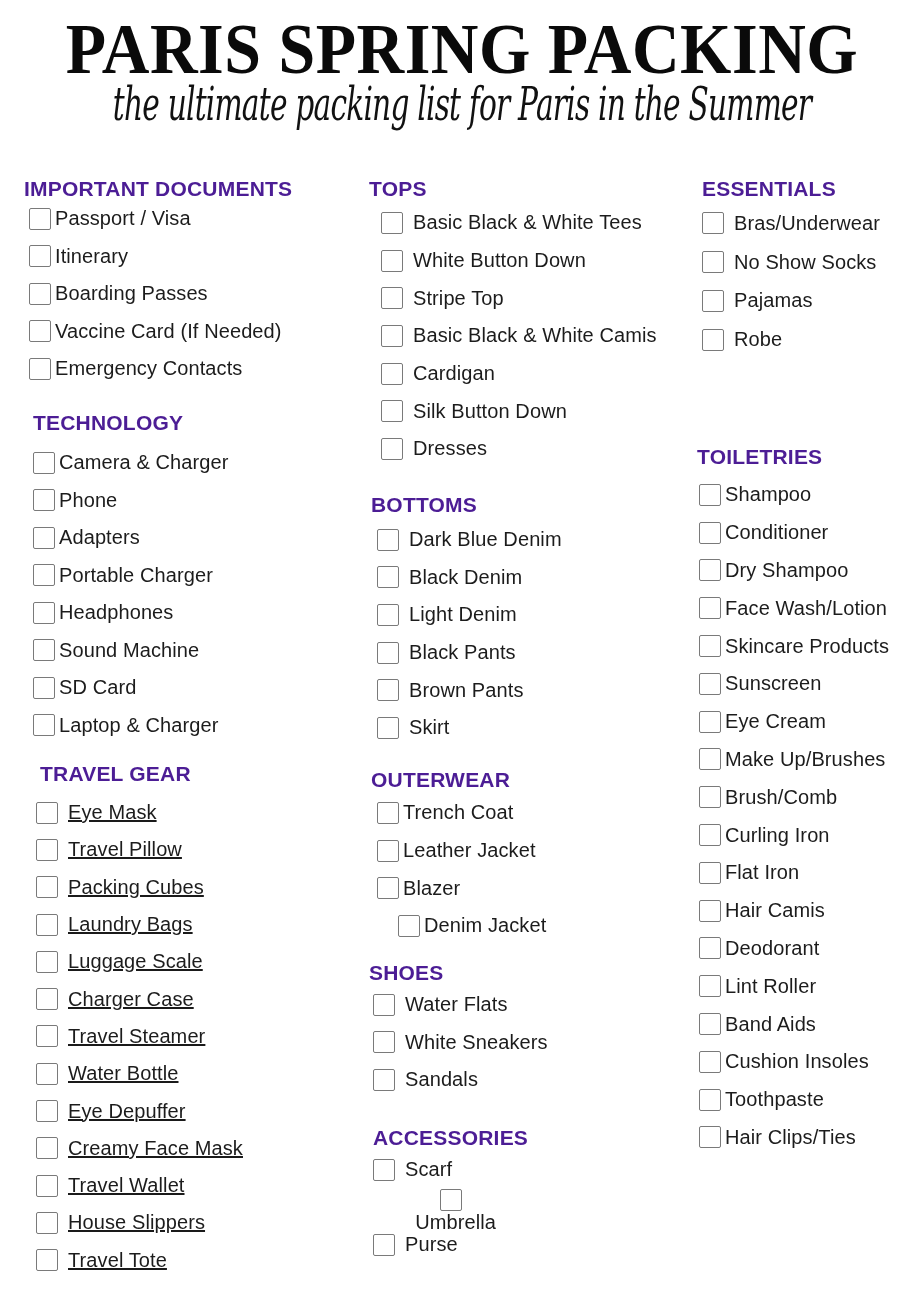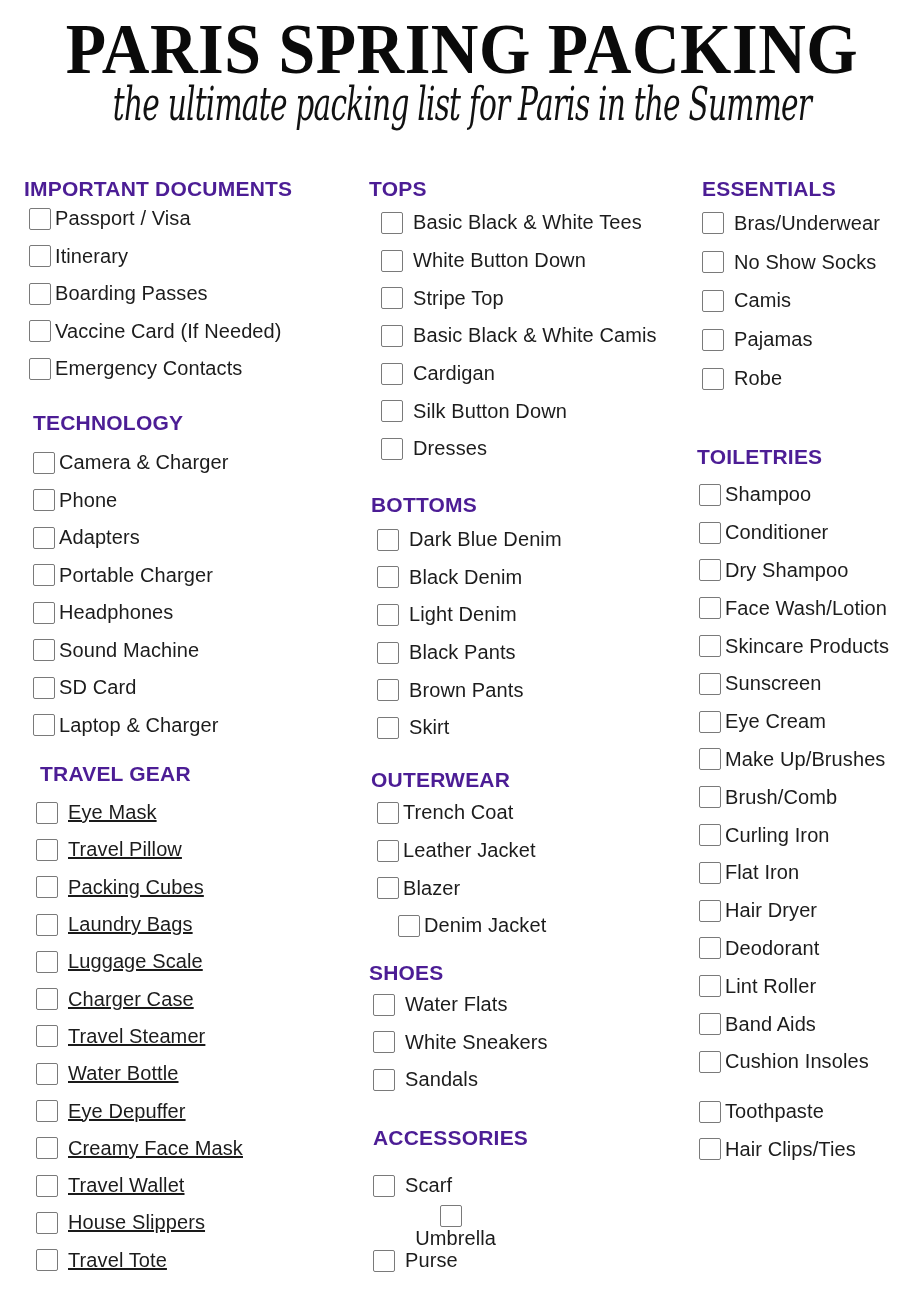--- a/index.html
+++ b/index.html
@@ -267,21 +267,21 @@
       </li>
       <li class="item" style="height: 37.5px;">
         <span class="checkbox" role="checkbox" aria-checked="false"></span>
         <span class="label">Sandals</span>
       </li>
     </ul>
 </section>
 
 <section class="section" style="left:373px; top:1125px;">
   <h2 class="section-heading">ACCESSORIES</h2>
-  <ul class="items gap8" style="margin-top:16px; margin-left:0px; --lh:37.5px;">
+  <ul class="items gap8" style="margin-top:0px; margin-left:0px; --lh:37.5px;">
       <li class="item" style="height: 37.5px;">
         <span class="checkbox" role="checkbox" aria-checked="false"></span>
         <span class="label">Scarf</span>
       </li>
       <li class="item" style="height: 37.5px; flex-direction: column;">
         <span class="checkbox" role="checkbox" aria-checked="false"></span>
         <span class="label">Umbrella</span>
       </li>
       <li class="item" style="height: 37.5px;">
         <span class="checkbox" role="checkbox" aria-checked="false"></span>
@@ -296,24 +296,20 @@
       <li class="item" style="height: 38.8px;">
         <span class="checkbox" role="checkbox" aria-checked="false"></span>
         <span class="label">Bras/Underwear</span>
       </li>
       <li class="item" style="height: 38.8px;">
         <span class="checkbox" role="checkbox" aria-checked="false"></span>
         <span class="label">No Show Socks</span>
       </li>
       <li class="item" style="height: 38.8px;">
         <span class="checkbox" role="checkbox" aria-checked="false"></span>
-        <span class="label">Camis</span>
-      </li>
-      <li class="item" style="height: 38.8px;">
-        <span class="checkbox" role="checkbox" aria-checked="false"></span>
         <span class="label">Pajamas</span>
       </li>
       <li class="item" style="height: 38.8px;">
         <span class="checkbox" role="checkbox" aria-checked="false"></span>
         <span class="label">Robe</span>
       </li>
     </ul>
 </section>
 
 <section class="section" style="left:697px; top:444px;">
@@ -358,39 +354,39 @@
       <li class="item" style="height: 37.8px;">
         <span class="checkbox" role="checkbox" aria-checked="false"></span>
         <span class="label">Curling Iron</span>
       </li>
       <li class="item" style="height: 37.8px;">
         <span class="checkbox" role="checkbox" aria-checked="false"></span>
         <span class="label">Flat Iron</span>
       </li>
       <li class="item" style="height: 37.8px;">
         <span class="checkbox" role="checkbox" aria-checked="false"></span>
-        <span class="label">Hair Dryer</span>
+        <span class="label">Hair Camis</span>
       </li>
       <li class="item" style="height: 37.8px;">
         <span class="checkbox" role="checkbox" aria-checked="false"></span>
         <span class="label">Deodorant</span>
       </li>
       <li class="item" style="height: 37.8px;">
         <span class="checkbox" role="checkbox" aria-checked="false"></span>
         <span class="label">Lint Roller</span>
       </li>
       <li class="item" style="height: 37.8px;">
         <span class="checkbox" role="checkbox" aria-checked="false"></span>
         <span class="label">Band Aids</span>
       </li>
       <li class="item" style="height: 37.8px;">
         <span class="checkbox" role="checkbox" aria-checked="false"></span>
         <span class="label">Cushion Insoles</span>
       </li>
-      <li class="item" style="height: 37.8px; margin-top: 12px;">
+      <li class="item" style="height: 37.8px;">
         <span class="checkbox" role="checkbox" aria-checked="false"></span>
         <span class="label">Toothpaste</span>
       </li>
       <li class="item" style="height: 37.8px;">
         <span class="checkbox" role="checkbox" aria-checked="false"></span>
         <span class="label">Hair Clips/Ties</span>
       </li>
     </ul>
 </section>
 

